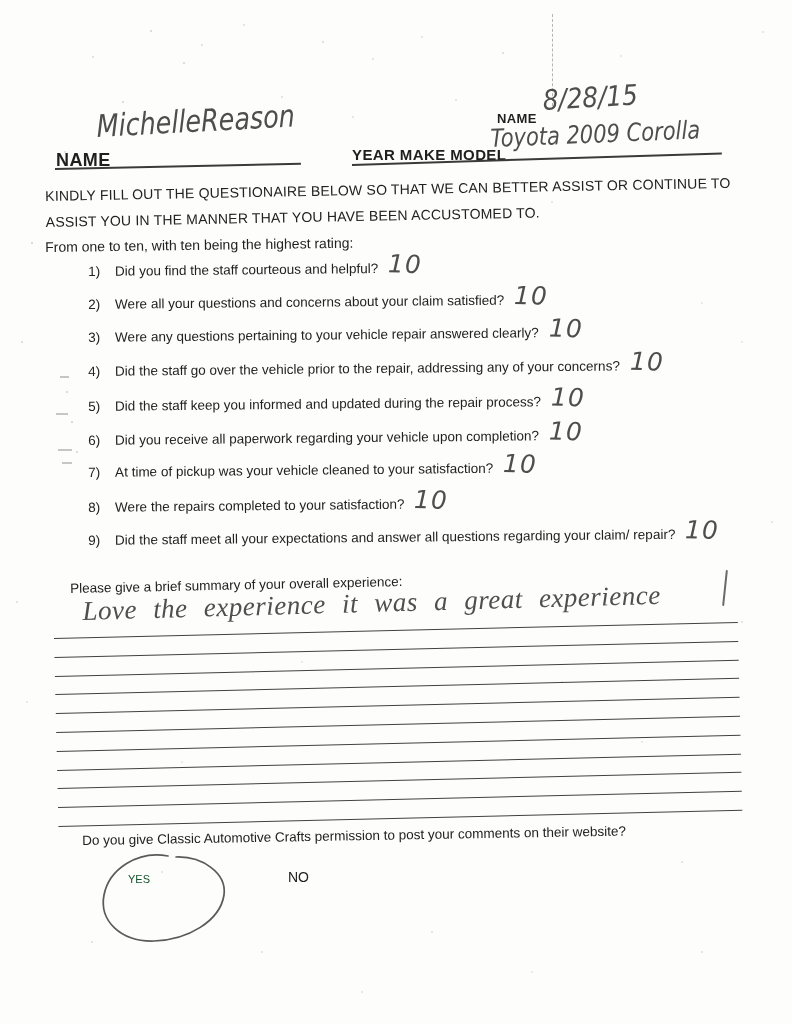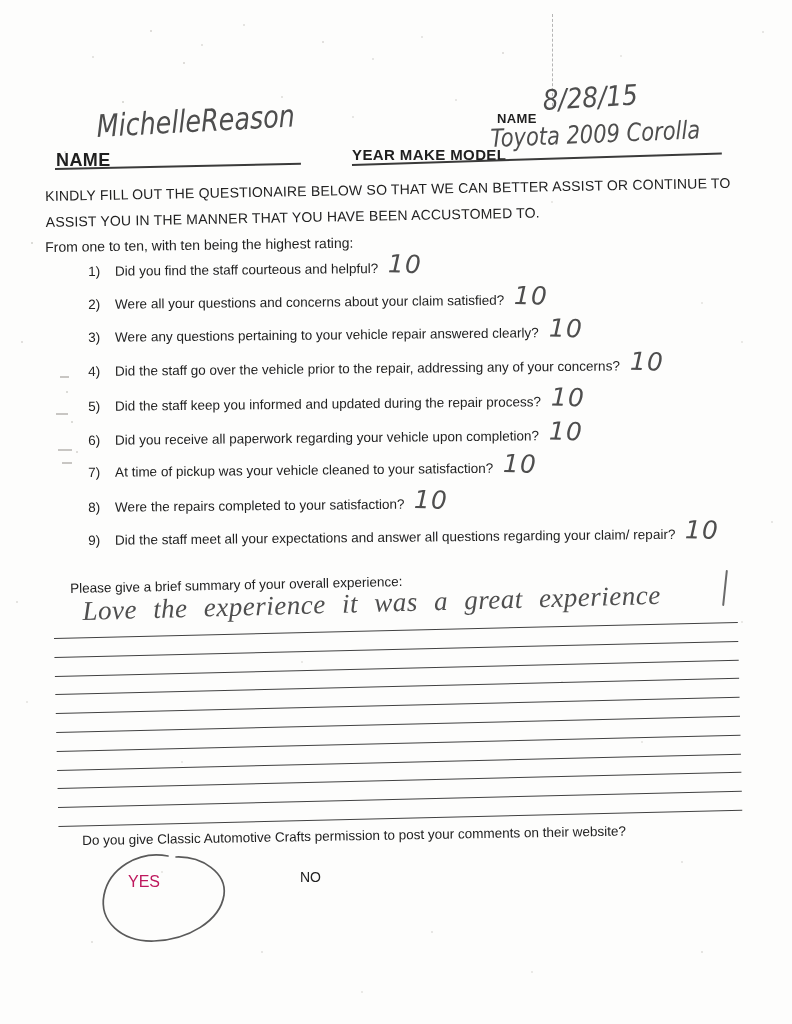--- a/index.html
+++ b/index.html
@@ -102,22 +102,22 @@
   .ruled-line { height: 0; border-top: 1.8px solid #414141; margin-bottom: 17.8px; }
   .stray-mark {
     position: absolute; left: 724px; top: 570px; width: 2px; height: 36px;
     background: #6a6a6a; border-radius: 2px; transform: rotate(6deg);
   }
   
   .permission-q {
     position: absolute; left: 82px; top: 833px; font-size: 13.5px; color: #222;
     transform: rotate(-1deg); transform-origin: left top;
   }
-  .opt-yes { position: absolute; left: 128px; top: 873px; font-size: 16px; color: #be185d; }
-  .opt-no  { position: absolute; left: 300px; top: 869px; font-size: 14px; color: #222; }
+  .opt-yes { position: absolute; left: 128px; top: 873px; font-size: 11px; color: #14532d; }
+  .opt-no  { position: absolute; left: 288px; top: 869px; font-size: 14px; color: #222; }
   .yes-circle { position: absolute; left: 96px; top: 849px; }
 </style>
 </head>
 <body>
 
 <div class="page">
 
   <div class="speckles"></div>
   <div class="fold-line"></div>
   <div class="dash-speck" style="left:60px; top:376px; width:9px;"></div>

